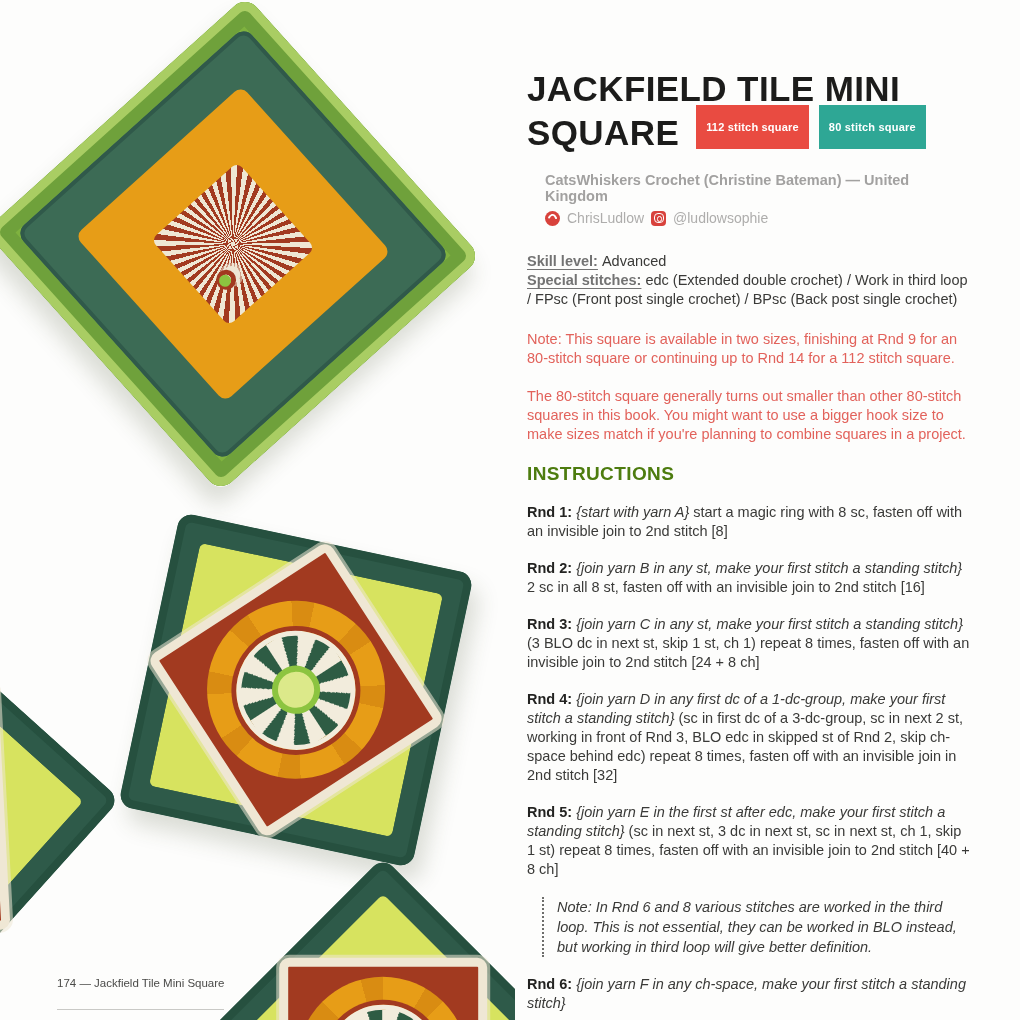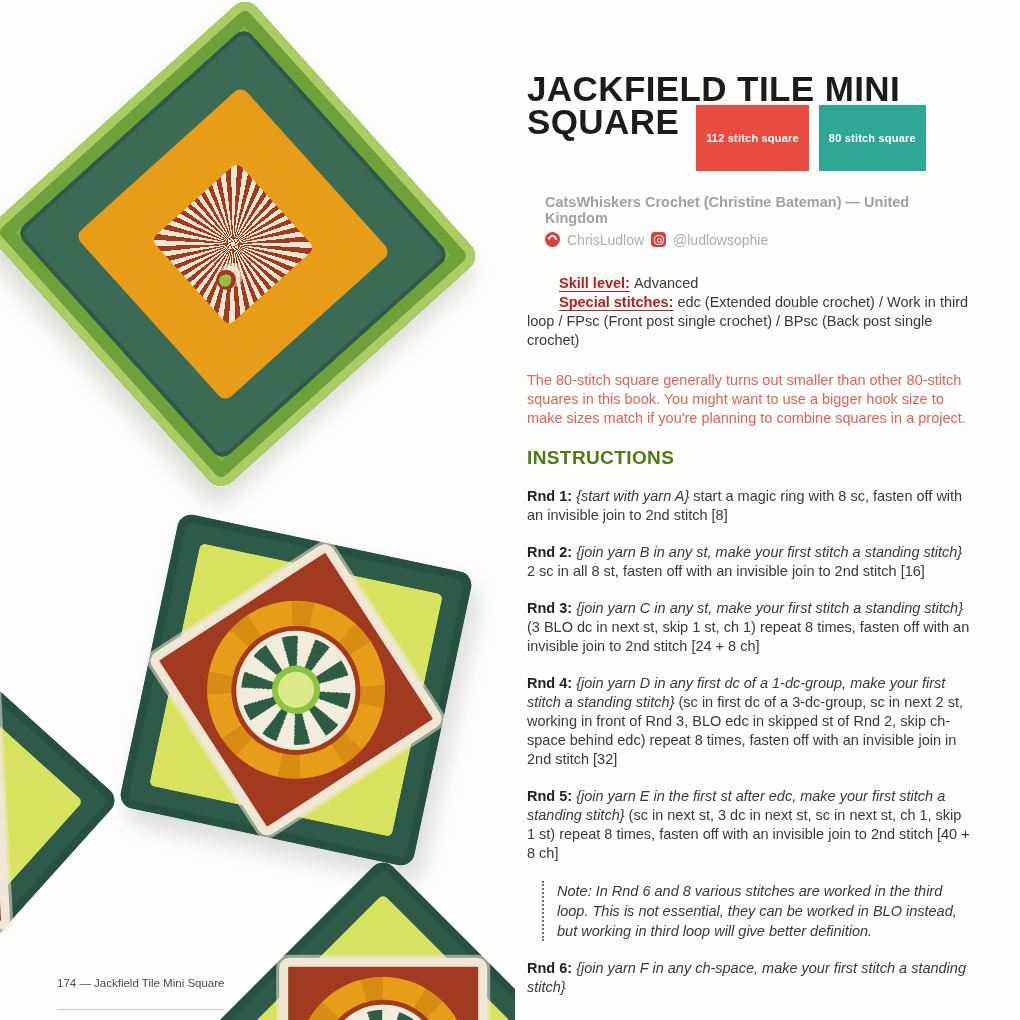--- a/index.html
+++ b/index.html
@@ -51,41 +51,41 @@
      background:repeating-conic-gradient(#e79d17 0 30deg,#d98c12 30deg 45deg);}
   .wheel{position:absolute;inset:20%;border-radius:50%;
      background:repeating-conic-gradient(#2e5c44 0 17deg,#f2ecdc 17deg 36deg);
      border:5px solid #f2ecdc;box-shadow:0 0 0 5px #a23a20;}
   .ctr{position:absolute;inset:38%;border-radius:50%;
      background:#dce98a;border:6px solid #8cc440;}
 
   
   .col{position:absolute;left:527px;top:72px;width:445px;}
   h1{margin:0;font-size:35px;line-height:33px;font-weight:800;color:#1c1c1b;letter-spacing:.4px;}
-  .title-row2{display:flex;align-items:flex-start;}
+  .title-row2{display:flex;align-items:flex-end;}
   .badges{display:flex;gap:10px;margin-left:17px;}
-  .badge{height:42px;display:flex;align-items:center;padding:12px 10px;
+  .badge{height:42px;display:flex;align-items:center;padding:1px 10px;
      color:#fff;font-size:11px;font-weight:bold;letter-spacing:.2px;}
   .badge-red{background:var(--badge-red,#e94b41);}
   .badge-teal{background:var(--badge-teal,#2ea795);}
 
   .author-block{margin:23px 0 17px 18px;}
   .author{font-size:14.5px;font-weight:bold;color:var(--author-gray,#a2a1a0);}
-  .social{margin-top:6px;display:flex;align-items:flex-start;gap:7px;
+  .social{margin-top:6px;display:flex;align-items:center;gap:7px;
      font-size:14px;color:#aeadac;}
   .icon-ravelry{width:15px;height:15px;border-radius:50%;background:#d8423c;position:relative;display:inline-block;}
   .icon-ravelry::after{content:"";position:absolute;inset:3px;border-radius:50%;
      border:2px solid #fff;border-left-color:transparent;border-bottom-color:transparent;transform:rotate(-40deg);}
   .icon-instagram{width:15px;height:15px;border-radius:4px;background:#d8423c;position:relative;display:inline-block;}
   .icon-instagram::before{content:"";position:absolute;inset:2.5px;border:1.5px solid #fff;border-radius:4px;}
   .icon-instagram::after{content:"";position:absolute;left:5.7px;top:5.7px;width:3.6px;height:3.6px;border:1.2px solid #fff;border-radius:50%;}
 
   .meta{margin-top:26px;font-size:14.5px;line-height:19px;}
   .meta p{margin:0;}
-  .lbl{font-weight:bold;color:#b91c1c;text-decoration:underline;text-underline-offset:2.5px;margin-right:4px;margin-left:32px;}
+  .lbl{font-weight:bold;color:#737373;text-decoration:underline;text-underline-offset:2.5px;margin-right:4px;}
 
   .notes{margin-top:21px;color:var(--note-red,#e2625b);font-size:14.5px;line-height:19px;}
   .notes p{margin:0 0 19px 0;}
 
   .ins-head{margin-top:12px;font-size:19px;font-weight:800;letter-spacing:.4px;color:#4d7c0f;}
   .rnd{margin:18px 0 0 0;font-size:14.5px;line-height:19px;}
   .rnd b{color:#232321;text-align:center;}
   .inline-note{margin:18px 0 0 15px;padding-left:13px;border-left:2px dotted #6d6d6b;
      font-style:italic;font-size:14.5px;line-height:20px;color:#3a3a38;}
 
@@ -176,20 +176,21 @@
       <span>@ludlowsophie</span>
     </div>
   </div>
 
   <div class="meta">
     <p><span class="lbl">Skill level:</span><span>Advanced</span></p>
     <p><span class="lbl">Special stitches:</span><span>edc (Extended double crochet) / Work in third loop / FPsc (Front post single crochet) / BPsc (Back post single crochet)</span></p>
   </div>
 
   <div class="notes">
+    <p>Note: This square is available in two sizes, finishing at Rnd 9 for an 80-stitch square or continuing up to Rnd 14 for a 112 stitch square.</p>
     <p>The 80-stitch square generally turns out smaller than other 80-stitch squares in this book. You might want to use a bigger hook size to make sizes match if you're planning to combine squares in a project.</p>
   </div>
 
   <div class="ins-head">INSTRUCTIONS</div>
 
   <p class="rnd"><b>Rnd 1:</b> <i>{start with yarn A}</i> <span>start a magic ring with 8 sc, fasten off with an invisible join to 2nd stitch [8]</span></p>
 
   <p class="rnd"><b>Rnd 2:</b> <i>{join yarn B in any st, make your first stitch a standing stitch}</i> <span>2 sc in all 8 st, fasten off with an invisible join to 2nd stitch [16]</span></p>
 
   <p class="rnd"><b>Rnd 3:</b> <i>{join yarn C in any st, make your first stitch a standing stitch}</i> <span>(3 BLO dc in next st, skip 1 st, ch 1) repeat 8 times, fasten off with an invisible join to 2nd stitch [24 + 8 ch]</span></p>

